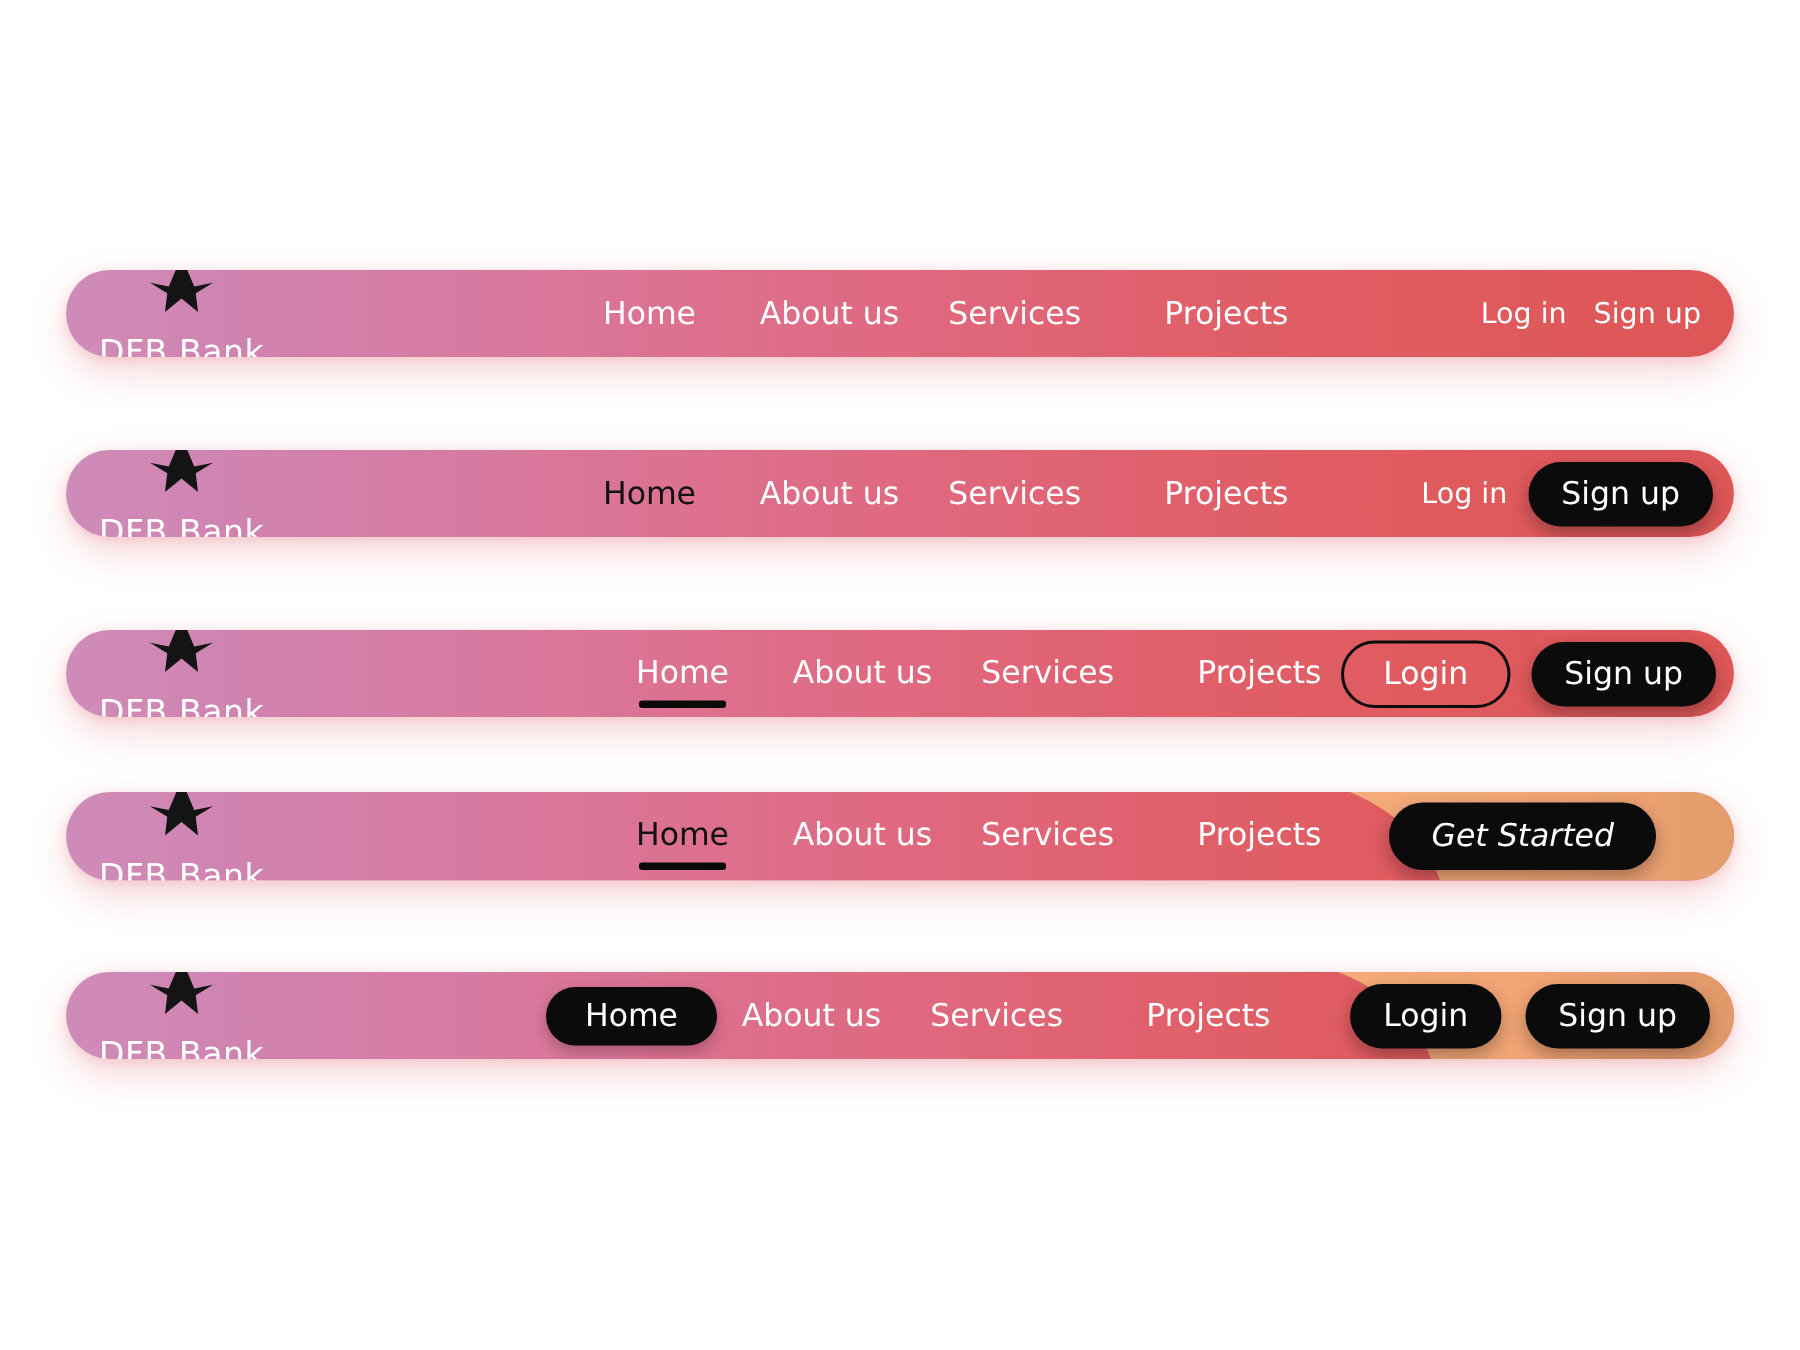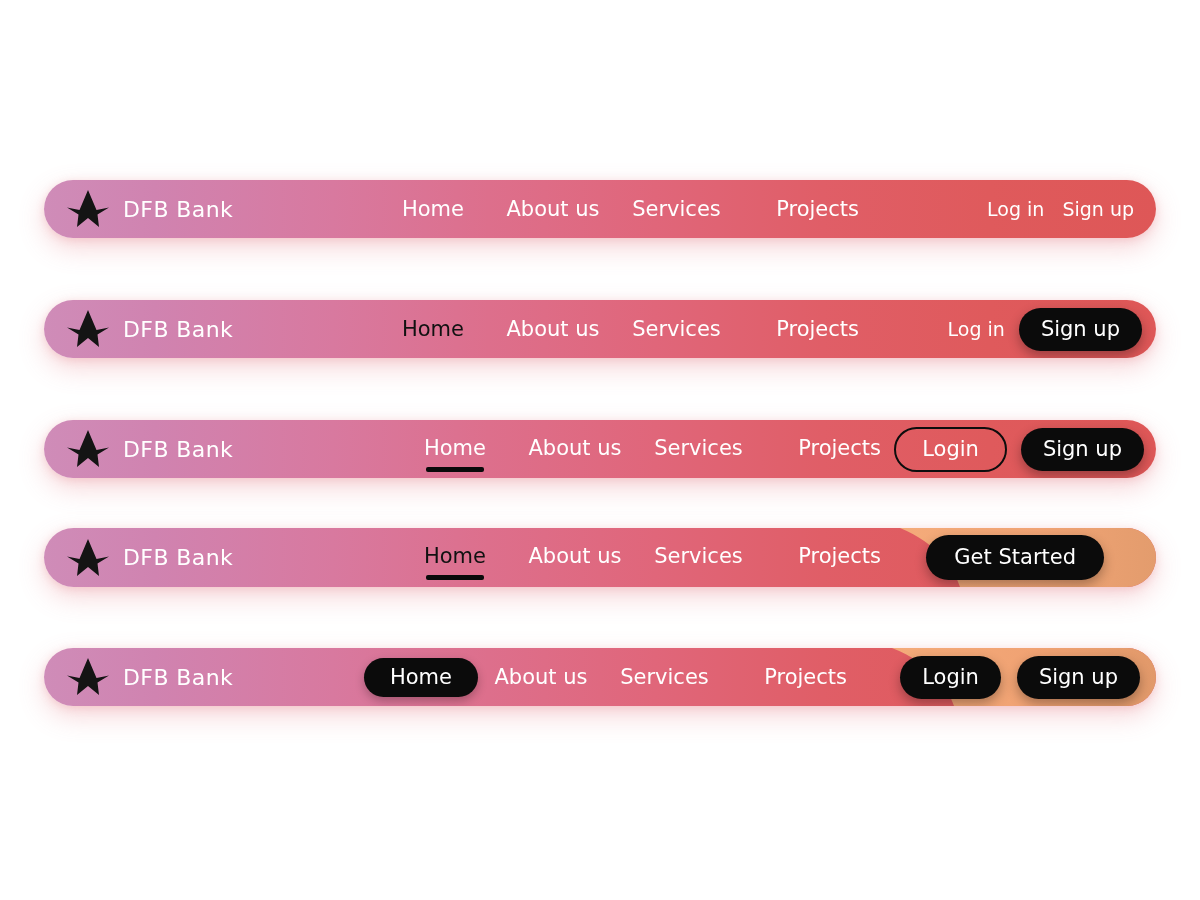--- a/index.html
+++ b/index.html
@@ -57,20 +57,21 @@
   .swoosh svg { display: block; width: 100%; height: 100%; }
 
   
   .brand {
     position: absolute;
     left: 22px;
     display: flex;
     align-items: center;
     gap: 13px;
     z-index: 4;
+    flex-direction: column;
   }
   .logo-mark {
     width: 44px;
     height: 40px;
     display: block;
     flex: none;
   }
   .brand-name {
     color: #ffffff;
     font-size: 22px;
@@ -159,20 +160,21 @@
     box-shadow: 0 5px 12px rgba(0,0,0,0.30);
   }
   .btn-outline {
     background: transparent;
     color: #ffffff;
     padding: 10px 26px;
     border: 2px solid #0d0d0d;
   }
   .btn-wide {
     padding: 12px 28px;
+    font-style: italic;
   }
 </style>
 </head>
 <body>
 
 <div id="stage">
 
   <div class="navbar row1">
     <div class="brand">
       <svg class="logo-mark" viewBox="0 0 44 40">

